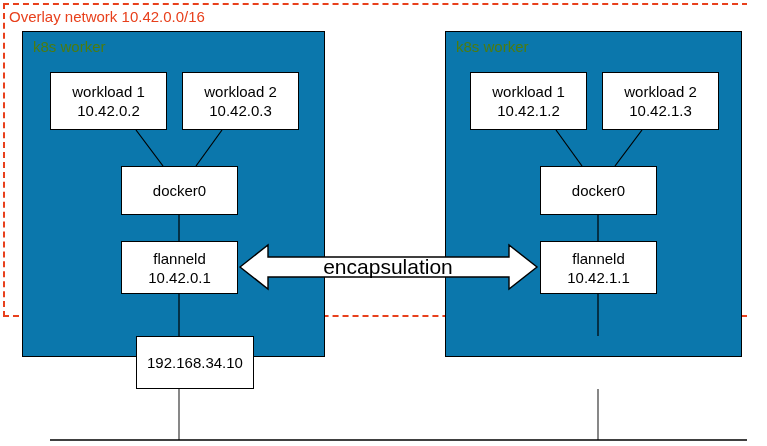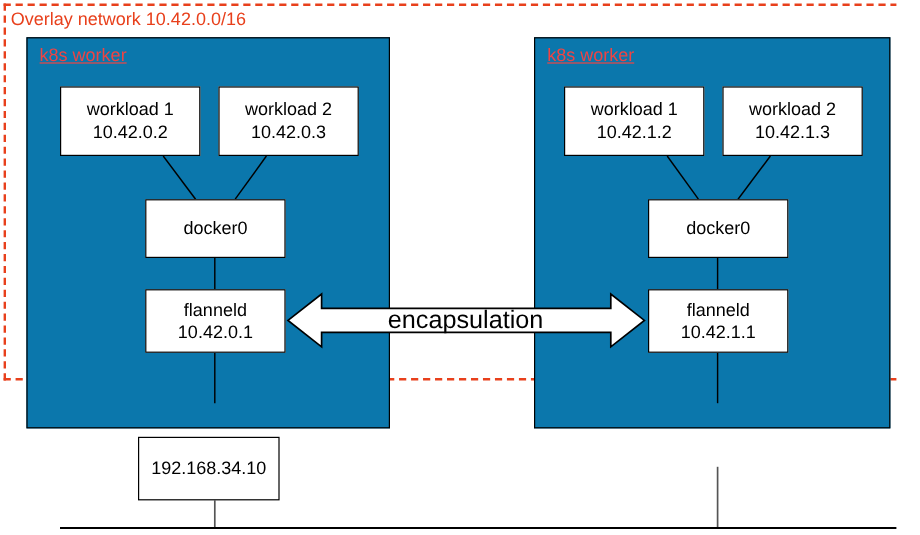--- a/index.html
+++ b/index.html
@@ -38,25 +38,24 @@
     font-family: "Liberation Sans", sans-serif;
   }
   .worker-node {
     position: absolute;
     box-sizing: border-box;
     background: #0b77ac;
     border: 1px solid #000000;
   }
   .worker-label {
     position: absolute;
-    color: #ef4444;
+    color: #4d7c0f;
     font-size: 15px;
     line-height: 18px;
     white-space: nowrap;
-    text-decoration: underline;
   }
   .node-box {
     position: absolute;
     box-sizing: border-box;
     background: #ffffff;
     border: 1px solid #000000;
     display: flex;
     flex-direction: column;
     align-items: center;
     justify-content: center;
@@ -129,21 +128,21 @@
 
   <div class="node-box" style="left:121px; top:166px; width:117px; height:49px;">
     <span class="line1">docker0</span>
   </div>
 
   <div class="node-box" style="left:121px; top:241px; width:117px; height:53px;">
     <span class="line1">flanneld</span>
     <span class="line2">10.42.0.1</span>
   </div>
 
-  <div class="node-box" style="left:115px; top:336px; width:118px; height:53px;margin-top:28px;">
+  <div class="node-box" style="left:136px; top:336px; width:118px; height:53px;">
     <span class="line1">192.168.34.10</span>
   </div>
 
   <div class="node-box" style="left:470px; top:72px; width:117px; height:58px;">
     <span class="line1">workload 1</span>
     <span class="line2">10.42.1.2</span>
   </div>
 
   <div class="node-box" style="left:602px; top:72px; width:117px; height:58px;">
     <span class="line1">workload 2</span>

